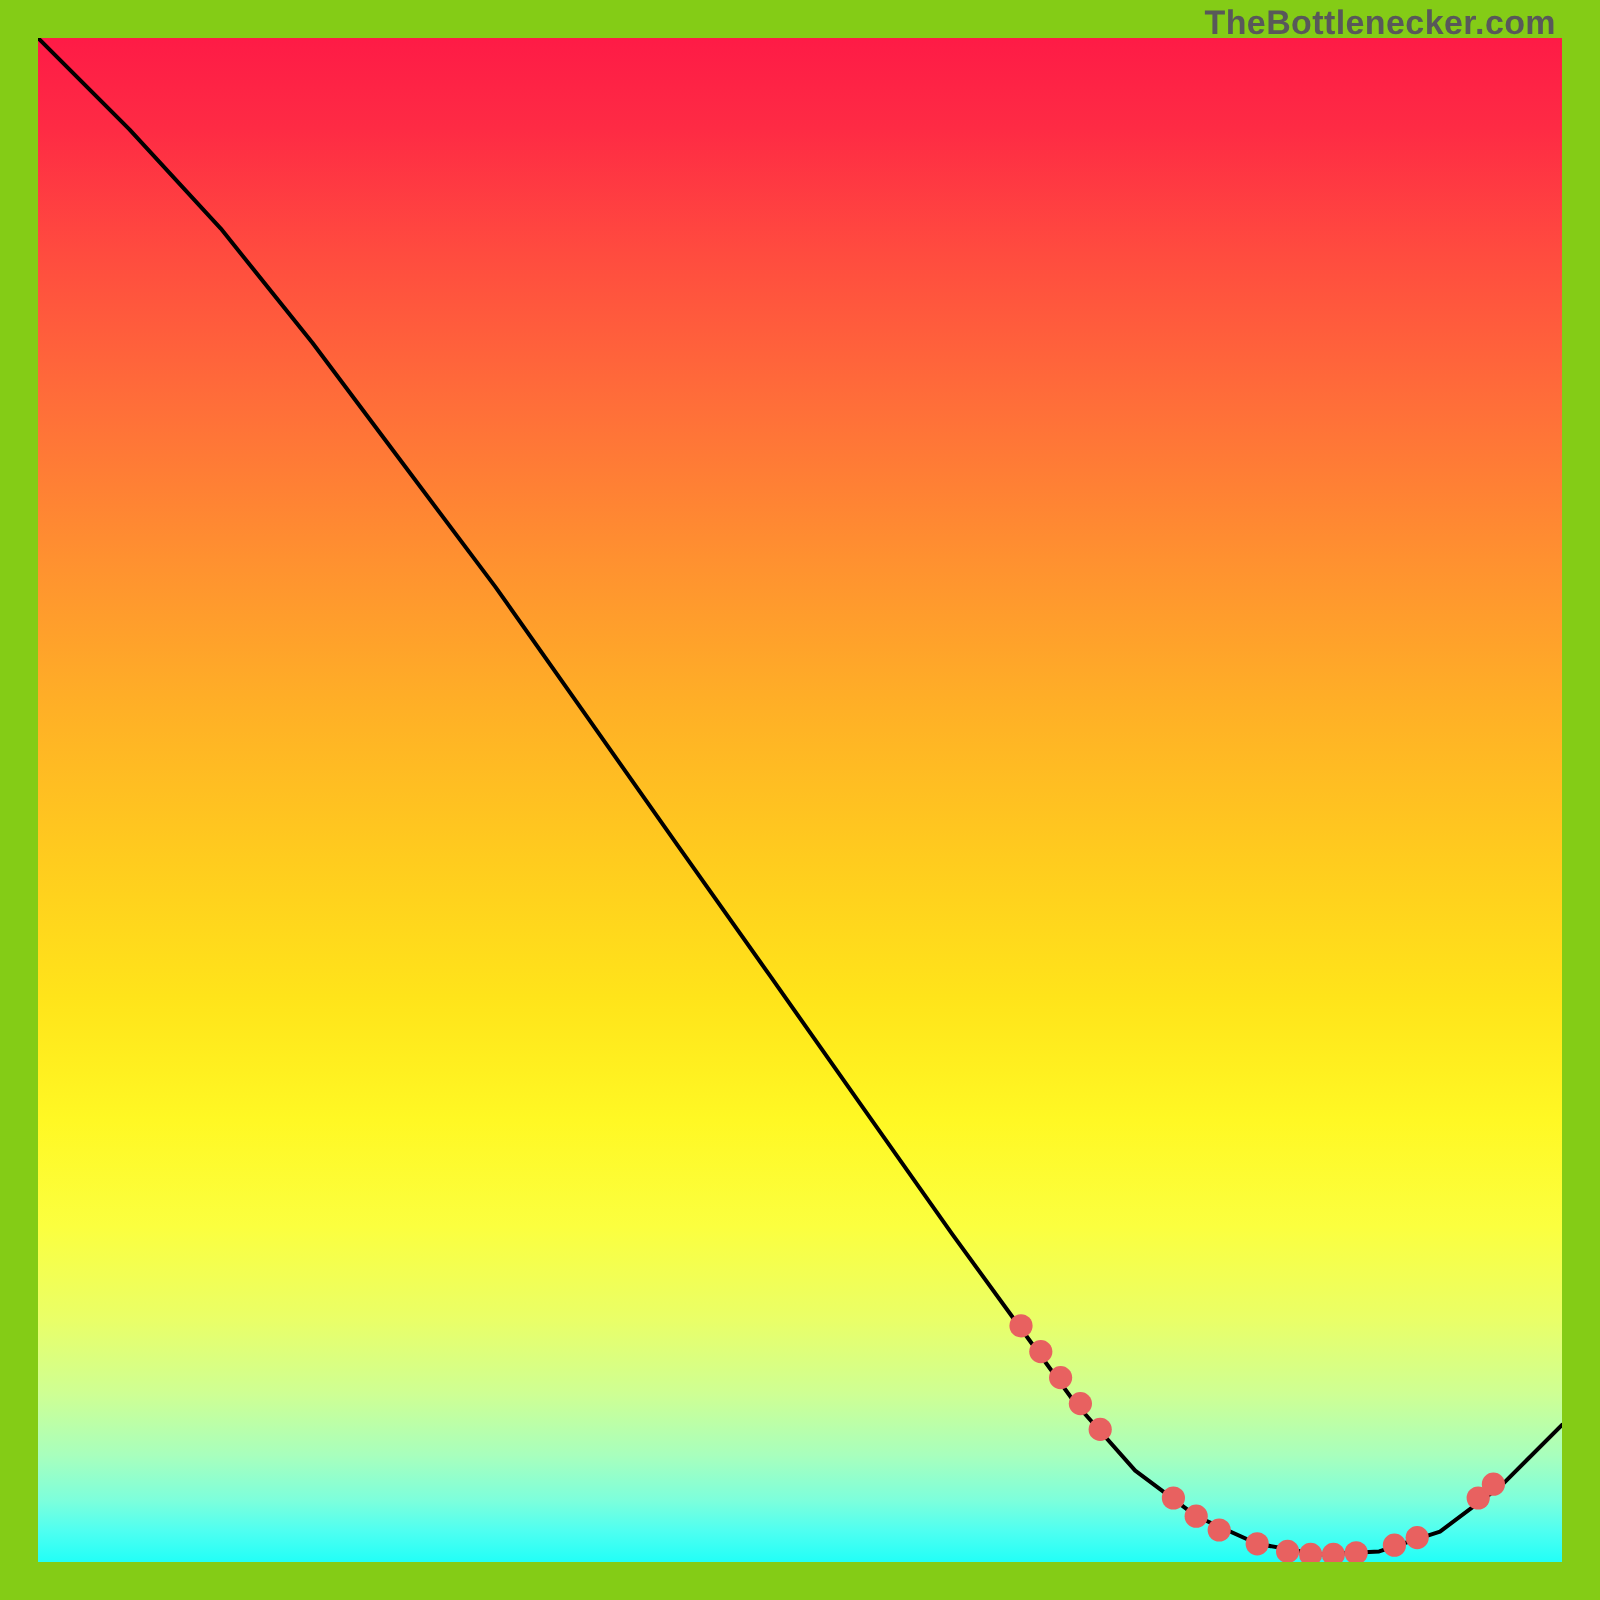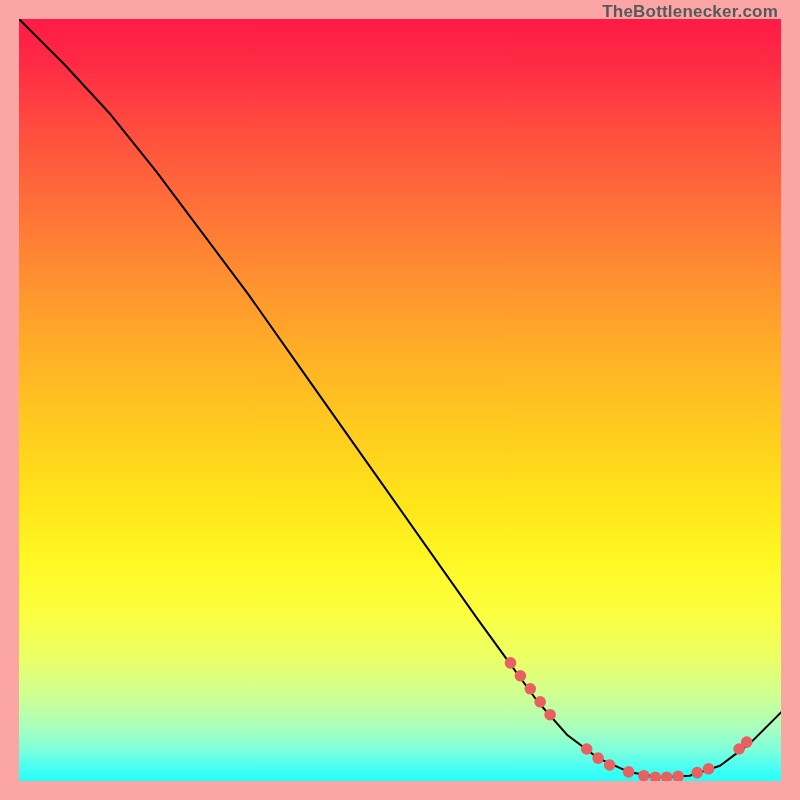--- a/index.html
+++ b/index.html
@@ -1,21 +1,21 @@
 <!DOCTYPE html>
 <html><head>
 <meta charset="utf-8">
 <style>
   * { margin: 0; padding: 0; box-sizing: border-box; }
   html, body { width: 800px; height: 800px; overflow: hidden; background: #000; }
   .stage {
     position: relative;
     width: 800px;
     height: 800px;
-    background: #fca5a5;
+    background: #84cc16;
   }
   .plot {
     position: absolute;
     left: 19px;
     top: 19px;
     width: 762px;
     height: 762px;
     
     background: linear-gradient(to bottom,
       #fe1b46 0%,

